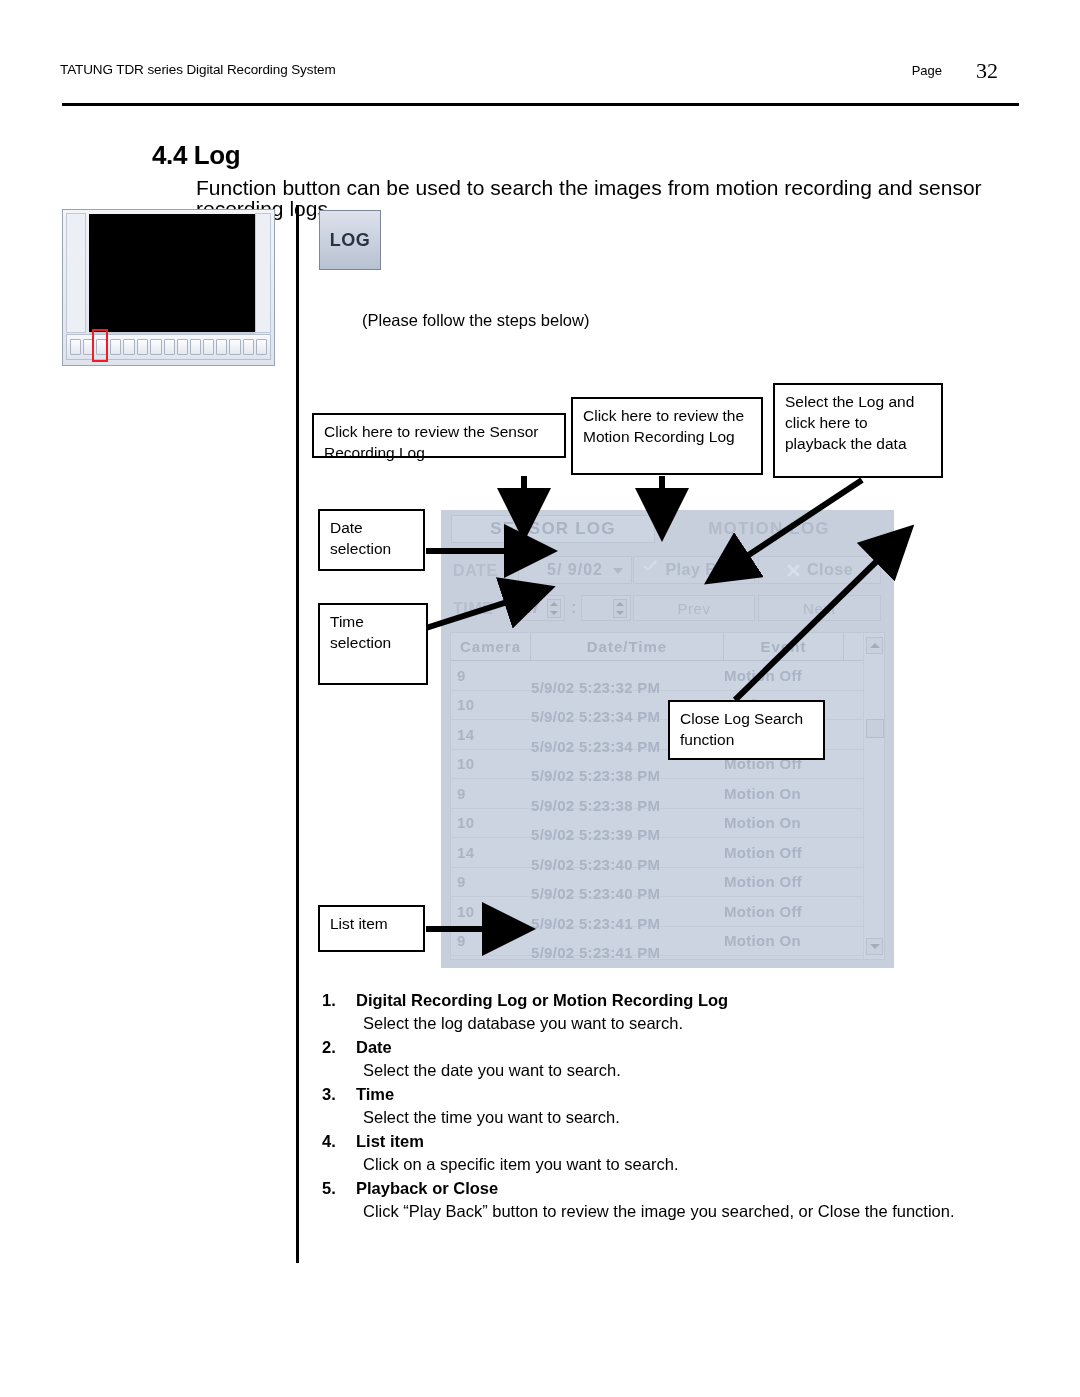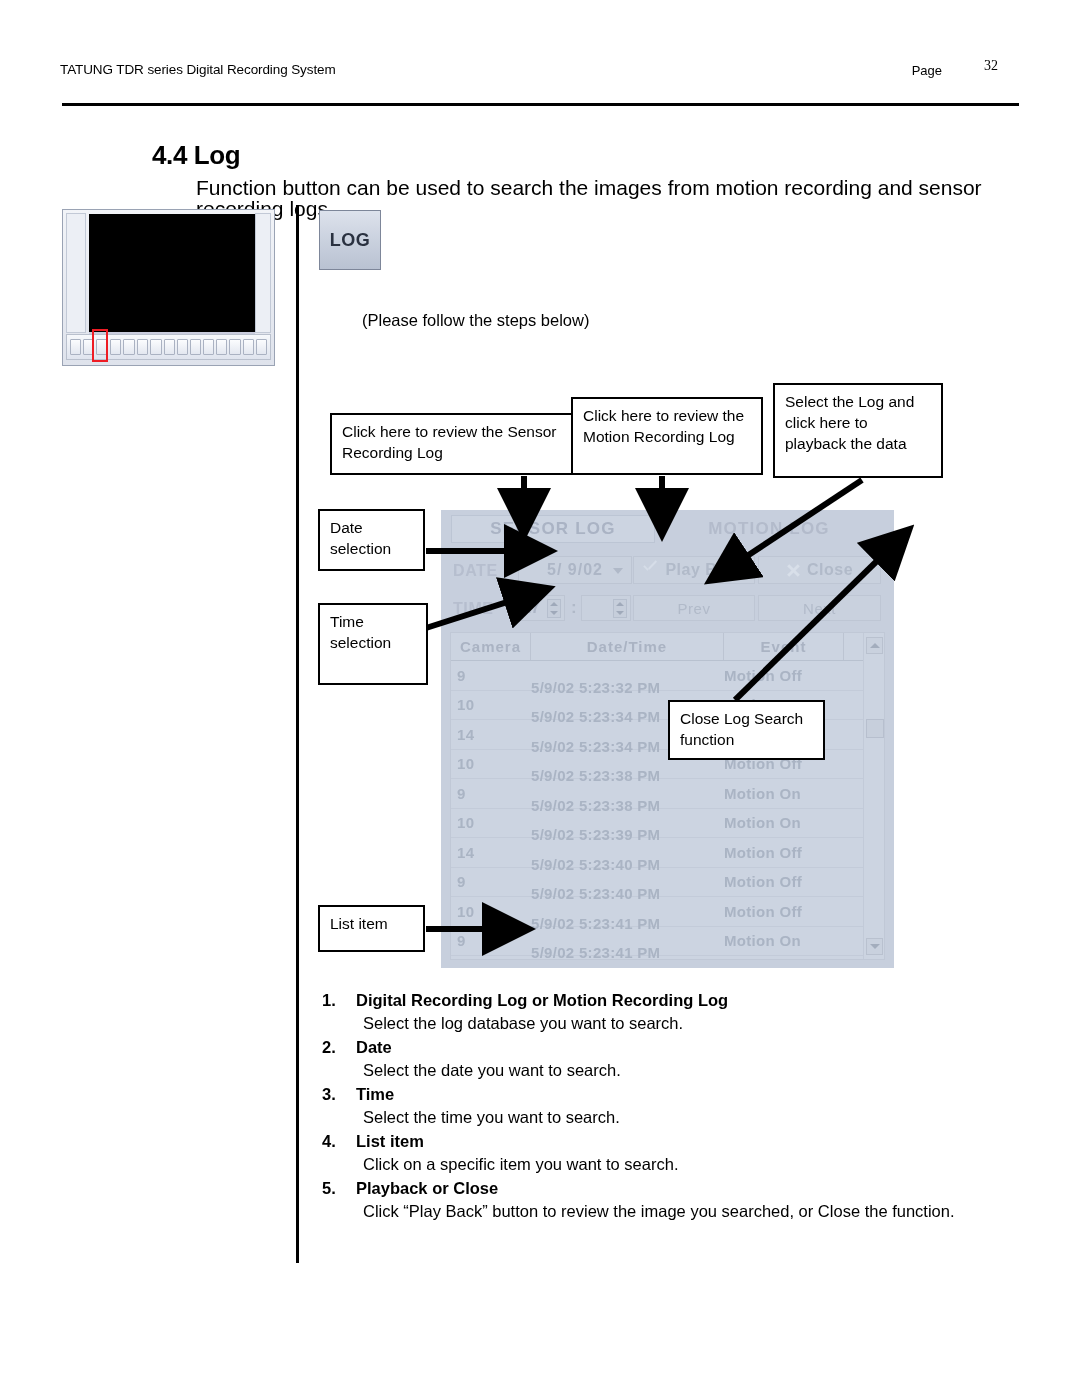--- a/index.html
+++ b/index.html
@@ -35,21 +35,21 @@
   .page-header .page-word {
     position: absolute;
     right: 78px;
     top: 1px;
     font-size: 13px;
   }
   .page-header .page-num {
     position: absolute;
     right: 22px;
     top: -4px;
-    font-size: 14px;
+    font-size: 22px;
     font-family: "Liberation Serif", serif;
   }
   .header-rule {
     position: absolute;
     left: 62px;
     top: 103px;
     width: 957px;
     height: 3px;
     background: #000;
   }
@@ -196,21 +196,21 @@
   .callout {
     position: absolute;
     background: #ffffff;
     border: 2px solid #000;
     box-sizing: border-box;
     font-size: 15.5px;
     line-height: 21px;
     padding: 6px 8px 5px 10px;
     z-index: 20;
   }
-  #callout-sensor { left: 330px; top: 413px; width: 254px; height: 62px; }
+  #callout-sensor { left: 312px; top: 413px; width: 254px; height: 45px; }
   #callout-motion { left: 571px; top: 397px; width: 192px; height: 78px; }
   #callout-select { left: 773px; top: 383px; width: 170px; height: 95px; }
   #callout-date   { left: 318px; top: 509px; width: 107px; height: 62px; }
   #callout-time   { left: 318px; top: 603px; width: 110px; height: 82px; }
   #callout-close  { left: 668px; top: 700px; width: 157px; height: 60px; }
   #callout-list   { left: 318px; top: 905px; width: 107px; height: 47px; }
 
   
   .arrow-svg {
     position: absolute;

